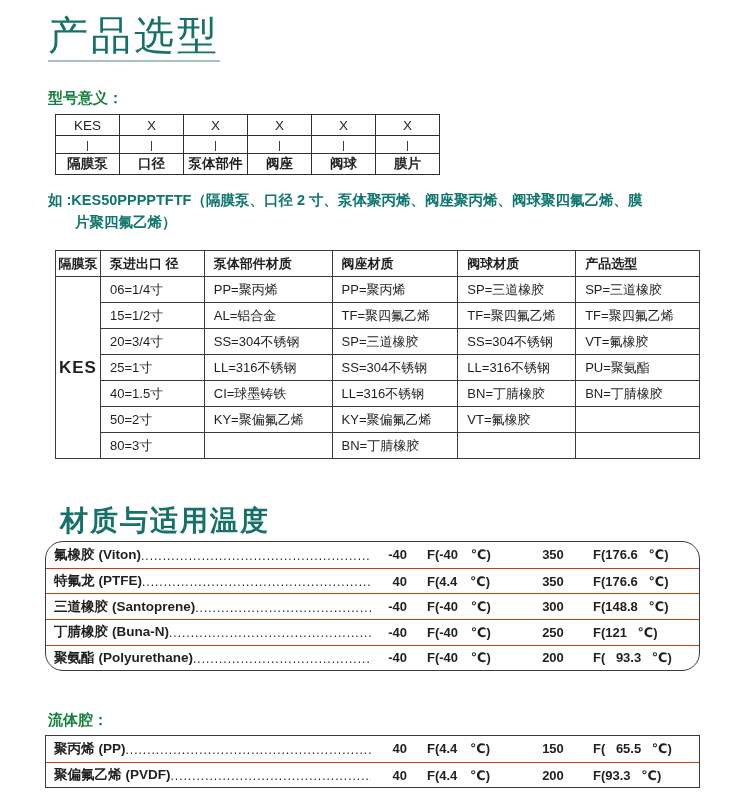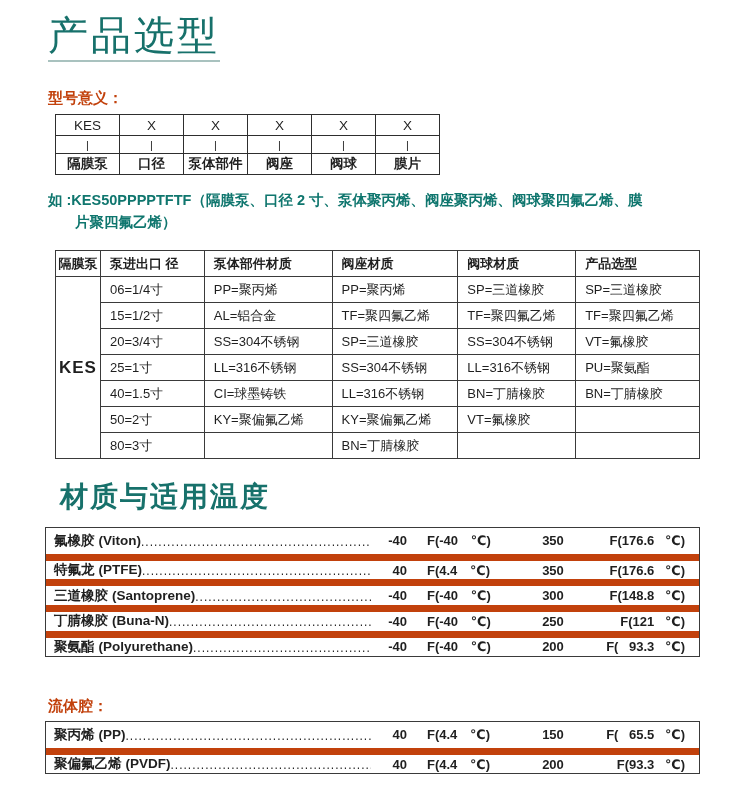--- a/index.html
+++ b/index.html
@@ -15,22 +15,23 @@
     display:inline-block;
     font-size:40px;font-weight:normal;color:#17716b;
     letter-spacing:3px;line-height:1.15;
     border-bottom:2px solid #a9c2bf;padding-bottom:2px;
   }
   .h2{
     display:inline-block;
     font-size:28px;font-weight:bold;color:#17716b;
     letter-spacing:2px;line-height:1.15;
     margin-left:12px;
-  }
-  .sub-label{font-size:15px;font-weight:bold;color:#c2410c;}
+    margin-top:24px;
+  }
+  .sub-label{font-size:15px;font-weight:bold;color:#15803d;}
 
   
   table{border-collapse:collapse;}
   .model-table{
     margin:6px 0 0 7px;width:385px;table-layout:fixed;
   }
   .model-table td{
     border:1.5px solid #2e2e2e;text-align:center;vertical-align:middle;
     font-size:13.5px;height:20px;padding:0 2px;white-space:nowrap;
   }
@@ -54,38 +55,38 @@
   }
 
   
   .temp-table{
     margin-left:-3px;width:655px;border:1px solid #3a3a3a;box-sizing:border-box;
   }
   .temp-row{
     display:flex;align-items:center;height:25.6px;box-sizing:border-box;
     padding:0 14px 0 8px;font-size:13px;font-weight:600;white-space:nowrap;
   }
-  .temp-row + .temp-row{border-top:7px solid #c2410c;}
+  .temp-row + .temp-row{border-top:1px solid #c2410c;}
   .mat-name{font-size:13.5px;font-weight:bold;}
   .mat-en{font-weight:bold;margin-left:4px;}
   .dots{
     flex:1;overflow:hidden;white-space:nowrap;
     font-size:12px;font-weight:normal;letter-spacing:1px;color:#222;
     transform:translateY(1px);
   }
   .t-low{width:36px;text-align:right;flex:none;}
   .t-lowc{width:78px;margin-left:20px;flex:none;word-spacing:9px;}
   .t-high{width:40px;margin-left:28px;text-align:center;flex:none;}
-  .t-highc{width:92px;margin-left:20px;flex:none;word-spacing:7px;text-align:right;}
+  .t-highc{width:92px;margin-left:20px;flex:none;word-spacing:7px;}
 
   .mt-title1{margin-top:0px;}
   .mt-meaning{margin-top:27px;}
   .mt-title2{margin-top:22px;}
   .mt-seal{margin-top:13px;}
-  .mt-sealtable{margin-top:14px;}
+  .mt-sealtable{margin-top:4px;border-radius:18px;}
   .mt-fluid{margin-top:40px;}
   .mt-fluidtable{margin-top:5px;}
 </style>
 </head>
 <body>
 
 <div class="page">
 
   <div class="mt-title1">
     <span class="h1">产品选型</span>

